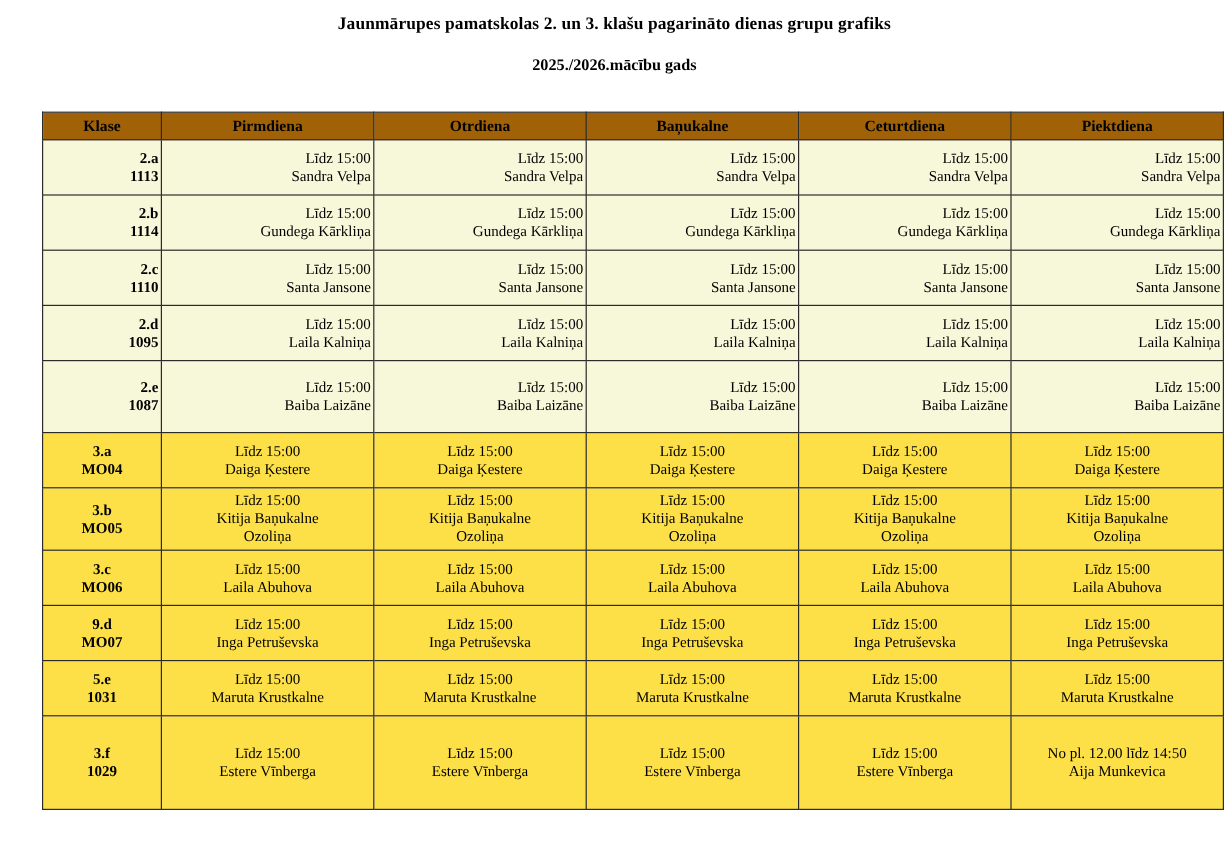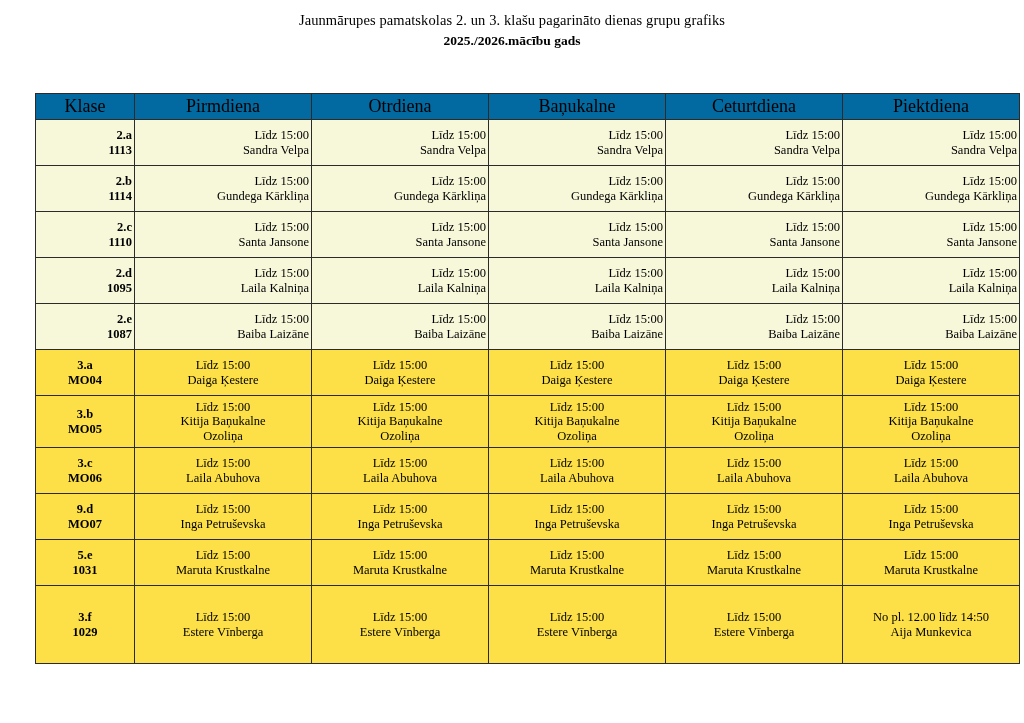--- a/index.html
+++ b/index.html
@@ -19,27 +19,27 @@
     height: 723px;
     position: relative;
     box-sizing: border-box;
   }
   .title-block {
     text-align: center;
     padding-top: 12px;
   }
   .title-main {
     font-size: 14.5px;
-    font-weight: normal;
+    font-weight: bold;
     letter-spacing: 0.1px;
   }
   .title-sub {
     font-size: 13.5px;
     font-weight: bold;
-    margin-top: 4px;
+    margin-top: 17px;
   }
   .table-wrap {
     position: absolute;
     left: 35px;
     top: 93px;
     width: 954px;
   }
   table.schedule {
     border-collapse: collapse;
     width: 954px;
@@ -48,23 +48,23 @@
   table.schedule th,
   table.schedule td {
     border: 1px solid #2b2b2b;
     text-align: center;
     vertical-align: middle;
     font-size: 12.5px;
     line-height: 1.18;
     padding: 3px 2px;
   }
   table.schedule th {
-    font-weight: normal;
-    font-size: 18px;
-    background: #0369a1;
+    font-weight: bold;
+    font-size: 13px;
+    background: #a16207;
     height: 18px;
     padding: 2px 2px;
   }
   th.col-klase { width: 94px; }
   th.col-day { width: 172px; }
   td.klase-cell {
     font-weight: bold;
     font-size: 12.5px;
   }
   td .line {
@@ -193,21 +193,21 @@
             </td>
             <td>
               <span class="line">Līdz 15:00</span>
               <span class="line">Laila Kalniņa</span>
             </td>
             <td>
               <span class="line">Līdz 15:00</span>
               <span class="line">Laila Kalniņa</span>
             </td>
           </tr>
-          <tr class="row-yellow" style="height: 46px;">
+          <tr class="row-yellow" style="height: 60px;">
             <td class="klase-cell">
               <span class="line">2.e</span>
               <span class="line">1087</span>
             </td>
             <td>
               <span class="line">Līdz 15:00</span>
               <span class="line">Baiba Laizāne</span>
             </td>
             <td>
               <span class="line">Līdz 15:00</span>

